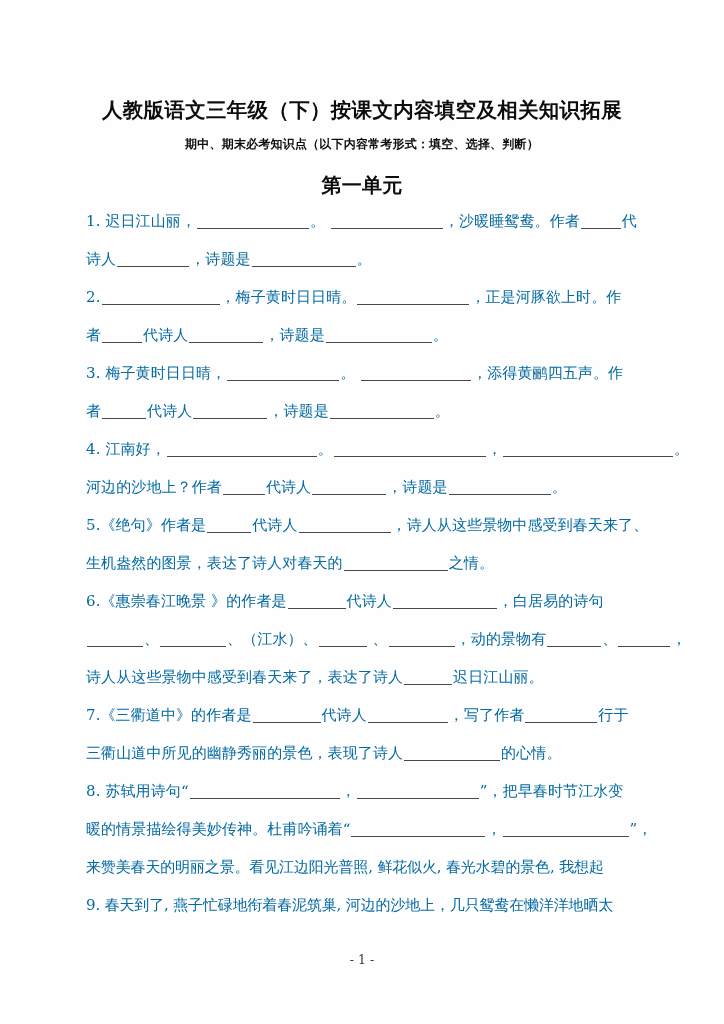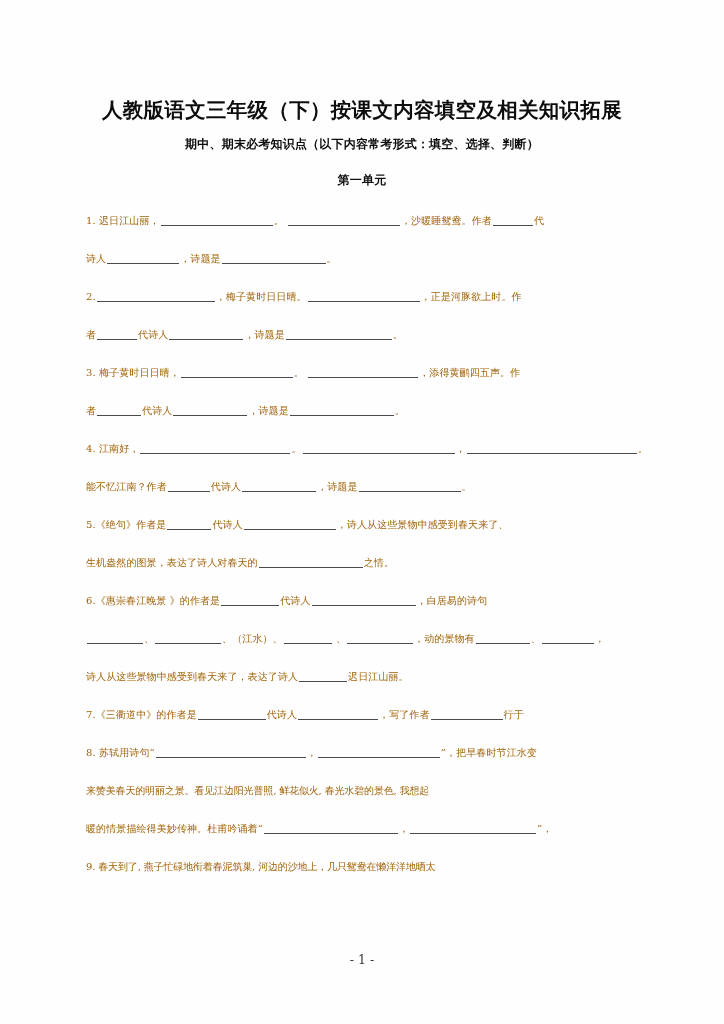--- a/index.html
+++ b/index.html
@@ -42,36 +42,36 @@
     font-size: 12px;
     font-weight: bold;
     letter-spacing: 0.2px;
     color: #0d0d0d;
   }
   .unit-heading {
     position: absolute;
     left: 0; right: 0;
     top: 172px;
     text-align: center;
-    font-size: 12px;
+    font-size: 20px;
     font-weight: bold;
     letter-spacing: 0.2px;
     color: #0d0d0d;
   }
   .body-block {
     position: absolute;
     left: 86px;
     top: 202px;
     width: 572px;
   }
   .q-line {
-    font-size: 10px;
+    font-size: 15px;
     line-height: 38px;
     white-space: nowrap;
-    color: #a16207;
+    color: #0369a1;
     letter-spacing: 0.1px;
   }
   .q-line.tight { letter-spacing: -0.15px; }
   .blk {
     display: inline-block;
     border-bottom: 1px solid #4a4a4a;
     height: 1.05em;
     vertical-align: -0.2em;
     margin: 0 1px;
   }
@@ -97,28 +97,29 @@
   <div class="unit-heading">第一单元</div>
 
   <div class="body-block" id="body-block">
       <div class="q-line"><span>1. 迟日江山丽，</span><span class="blk" style="width: 112px;"></span><span>。 </span><span class="blk" style="width: 112px;"></span><span>，沙暖睡鸳鸯。作者</span><span class="blk" style="width: 40px;"></span><span>代</span></div>
       <div class="q-line"><span>诗人</span><span class="blk" style="width: 72px;"></span><span>，诗题是</span><span class="blk" style="width: 104px;"></span><span>。</span></div>
       <div class="q-line"><span>2.</span><span class="blk" style="width: 118px;"></span><span>，梅子黄时日日晴。</span><span class="blk" style="width: 112px;"></span><span>，正是河豚欲上时。作</span></div>
       <div class="q-line"><span>者</span><span class="blk" style="width: 40px;"></span><span>代诗人</span><span class="blk" style="width: 74px;"></span><span>，诗题是</span><span class="blk" style="width: 106px;"></span><span>。</span></div>
       <div class="q-line"><span>3. 梅子黄时日日晴，</span><span class="blk" style="width: 112px;"></span><span>。 </span><span class="blk" style="width: 110px;"></span><span>，添得黄鹂四五声。作</span></div>
       <div class="q-line"><span>者</span><span class="blk" style="width: 44px;"></span><span>代诗人</span><span class="blk" style="width: 74px;"></span><span>，诗题是</span><span class="blk" style="width: 104px;"></span><span>。</span></div>
       <div class="q-line"><span>4. 江南好，</span><span class="blk" style="width: 150px;"></span><span>。</span><span class="blk" style="width: 152px;"></span><span>，</span><span class="blk" style="width: 170px;"></span><span>。</span></div>
-      <div class="q-line"><span>能不忆江南？作者</span><span class="blk" style="width: 42px;"></span><span>代诗人</span><span class="blk" style="width: 74px;"></span><span>，诗题是</span><span class="blk" style="width: 102px;"></span><span>。</span></div>
+      <div class="q-line"><span>河边的沙地上？作者</span><span class="blk" style="width: 42px;"></span><span>代诗人</span><span class="blk" style="width: 74px;"></span><span>，诗题是</span><span class="blk" style="width: 102px;"></span><span>。</span></div>
       <div class="q-line"><span>5.《绝句》作者是</span><span class="blk" style="width: 44px;"></span><span>代诗人</span><span class="blk" style="width: 92px;"></span><span>，诗人从这些景物中感受到春天来了、</span></div>
       <div class="q-line"><span>生机盎然的图景，表达了诗人对春天的</span><span class="blk" style="width: 104px;"></span><span>之情。</span></div>
       <div class="q-line"><span>6.《惠崇春江晚景 》的作者是</span><span class="blk" style="width: 58px;"></span><span>代诗人</span><span class="blk" style="width: 104px;"></span><span>，白居易的诗句</span></div>
       <div class="q-line"><span class="blk" style="width: 56px;"></span><span>、</span><span class="blk" style="width: 66px;"></span><span>、（江水）、</span><span class="blk" style="width: 48px;"></span><span> 、</span><span class="blk" style="width: 66px;"></span><span>，动的景物有</span><span class="blk" style="width: 54px;"></span><span>、</span><span class="blk" style="width: 52px;"></span><span>，</span></div>
       <div class="q-line"><span>诗人从这些景物中感受到春天来了，表达了诗人</span><span class="blk" style="width: 48px;"></span><span>迟日江山丽。</span></div>
       <div class="q-line"><span>7.《三衢道中》的作者是</span><span class="blk" style="width: 68px;"></span><span>代诗人</span><span class="blk" style="width: 80px;"></span><span>，写了作者</span><span class="blk" style="width: 72px;"></span><span>行于</span></div>
+      <div class="q-line"><span>三衢山道中所见的幽静秀丽的景色，表现了诗人</span><span class="blk" style="width: 96px;"></span><span>的心情。</span></div>
       <div class="q-line"><span>8. 苏轼用诗句“</span><span class="blk" style="width: 150px;"></span><span>，</span><span class="blk" style="width: 122px;"></span><span>”，把早春时节江水变</span></div>
+      <div class="q-line"><span>暖的情景描绘得美妙传神。杜甫吟诵着“</span><span class="blk" style="width: 134px;"></span><span>，</span><span class="blk" style="width: 126px;"></span><span>”，</span></div>
       <div class="q-line tight"><span>来赞美春天的明丽之景。看见江边阳光普照, 鲜花似火, 春光水碧的景色, 我想起</span></div>
-      <div class="q-line"><span>暖的情景描绘得美妙传神。杜甫吟诵着“</span><span class="blk" style="width: 134px;"></span><span>，</span><span class="blk" style="width: 126px;"></span><span>”，</span></div>
       <div class="q-line tight"><span>9. 春天到了, 燕子忙碌地衔着春泥筑巢, 河边的沙地上，几只鸳鸯在懒洋洋地晒太</span></div>
     </div>
 
   <div class="page-number">- 1 -</div>
 
 </div>
 
 </body></html>

